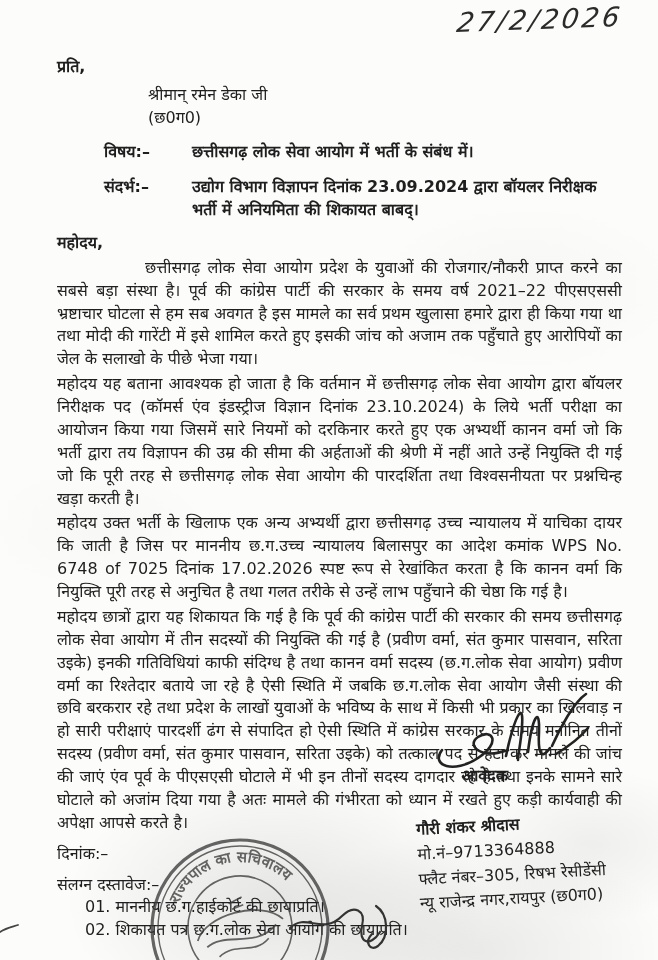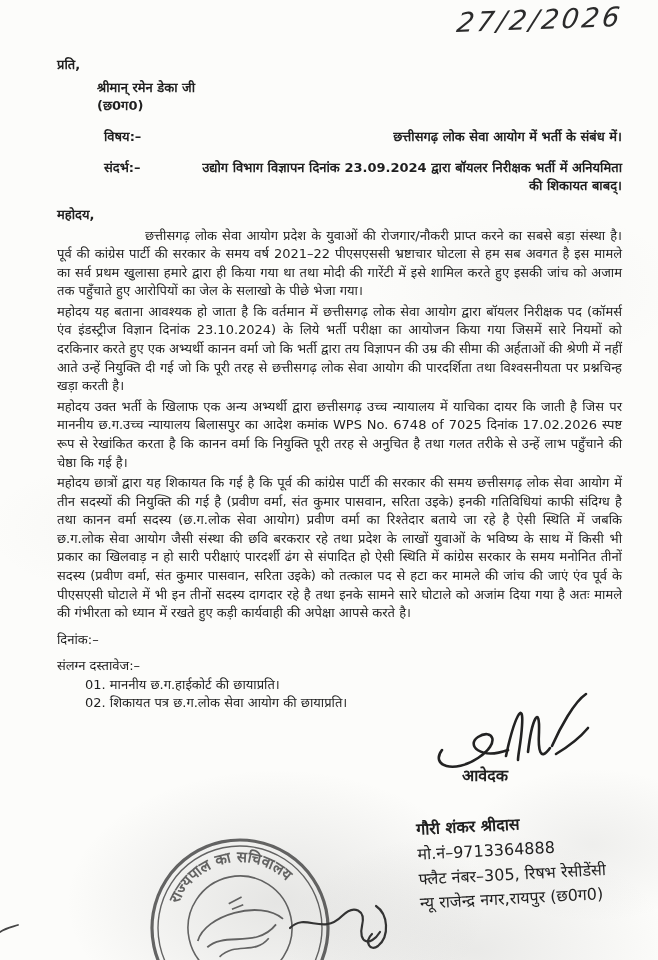--- a/index.html
+++ b/index.html
@@ -15,34 +15,34 @@
       radial-gradient(ellipse 220px 120px at 80% 30%, rgba(140,140,140,0.05), transparent 70%),
       radial-gradient(ellipse 160px 90px at 15% 55%, rgba(140,140,140,0.04), transparent 70%),
       #fcfcfa;
     font-family:"DejaVu Sans","Liberation Sans",sans-serif;
     color:#1f1f1f;
   }
   .content{
     position:absolute;left:0;top:0;width:658px;
     box-sizing:border-box;
     padding:56px 36px 0 57px;
-    font-size:13px;line-height:1.43;
+    font-size:16px;line-height:1.43;
   }
   .hw-date{
     position:absolute;top:4px;right:36px;
     font-size:27px;color:#2b2b2b;
     transform:rotate(-2deg) skewX(-10deg);
     letter-spacing:3px;
     font-style:italic;
   }
   .to-label{font-weight:bold;}
-  .recipient{margin-left:40px;margin-top:4px;font-weight:bold;line-height:1.45;}
+  .recipient{margin-left:91px;margin-top:4px;font-weight:normal;line-height:1.45;}
   .row{display:flex;margin-top:12px;}
   .row-label{flex:0 0 88px;font-weight:bold;margin-left:47px;}
-  .row-value{flex:1;font-weight:bold;text-align:right;}
+  .row-value{flex:1;font-weight:bold;}
   .salutation{margin-top:10px;font-weight:bold;}
   .para{margin:2px 0 0 0;text-align:justify;}
   .para.indent{text-indent:88px;}
   .date-label,.encl-label{font-weight:normal;margin-top:8px;}
   .encl-item{margin-left:28px;}
   .sig-block{position:absolute;right:18px;top:688px;width:240px;}
   .sig-scribble{display:block;margin-left:28px;}
   .sig-role{margin-left:62px;margin-top:-24px;font-weight:bold;}
   .sig-info{margin-top:26px;margin-left:18px;transform:rotate(-3deg);line-height:1.55;}
   .sig-name{font-weight:bold;}

